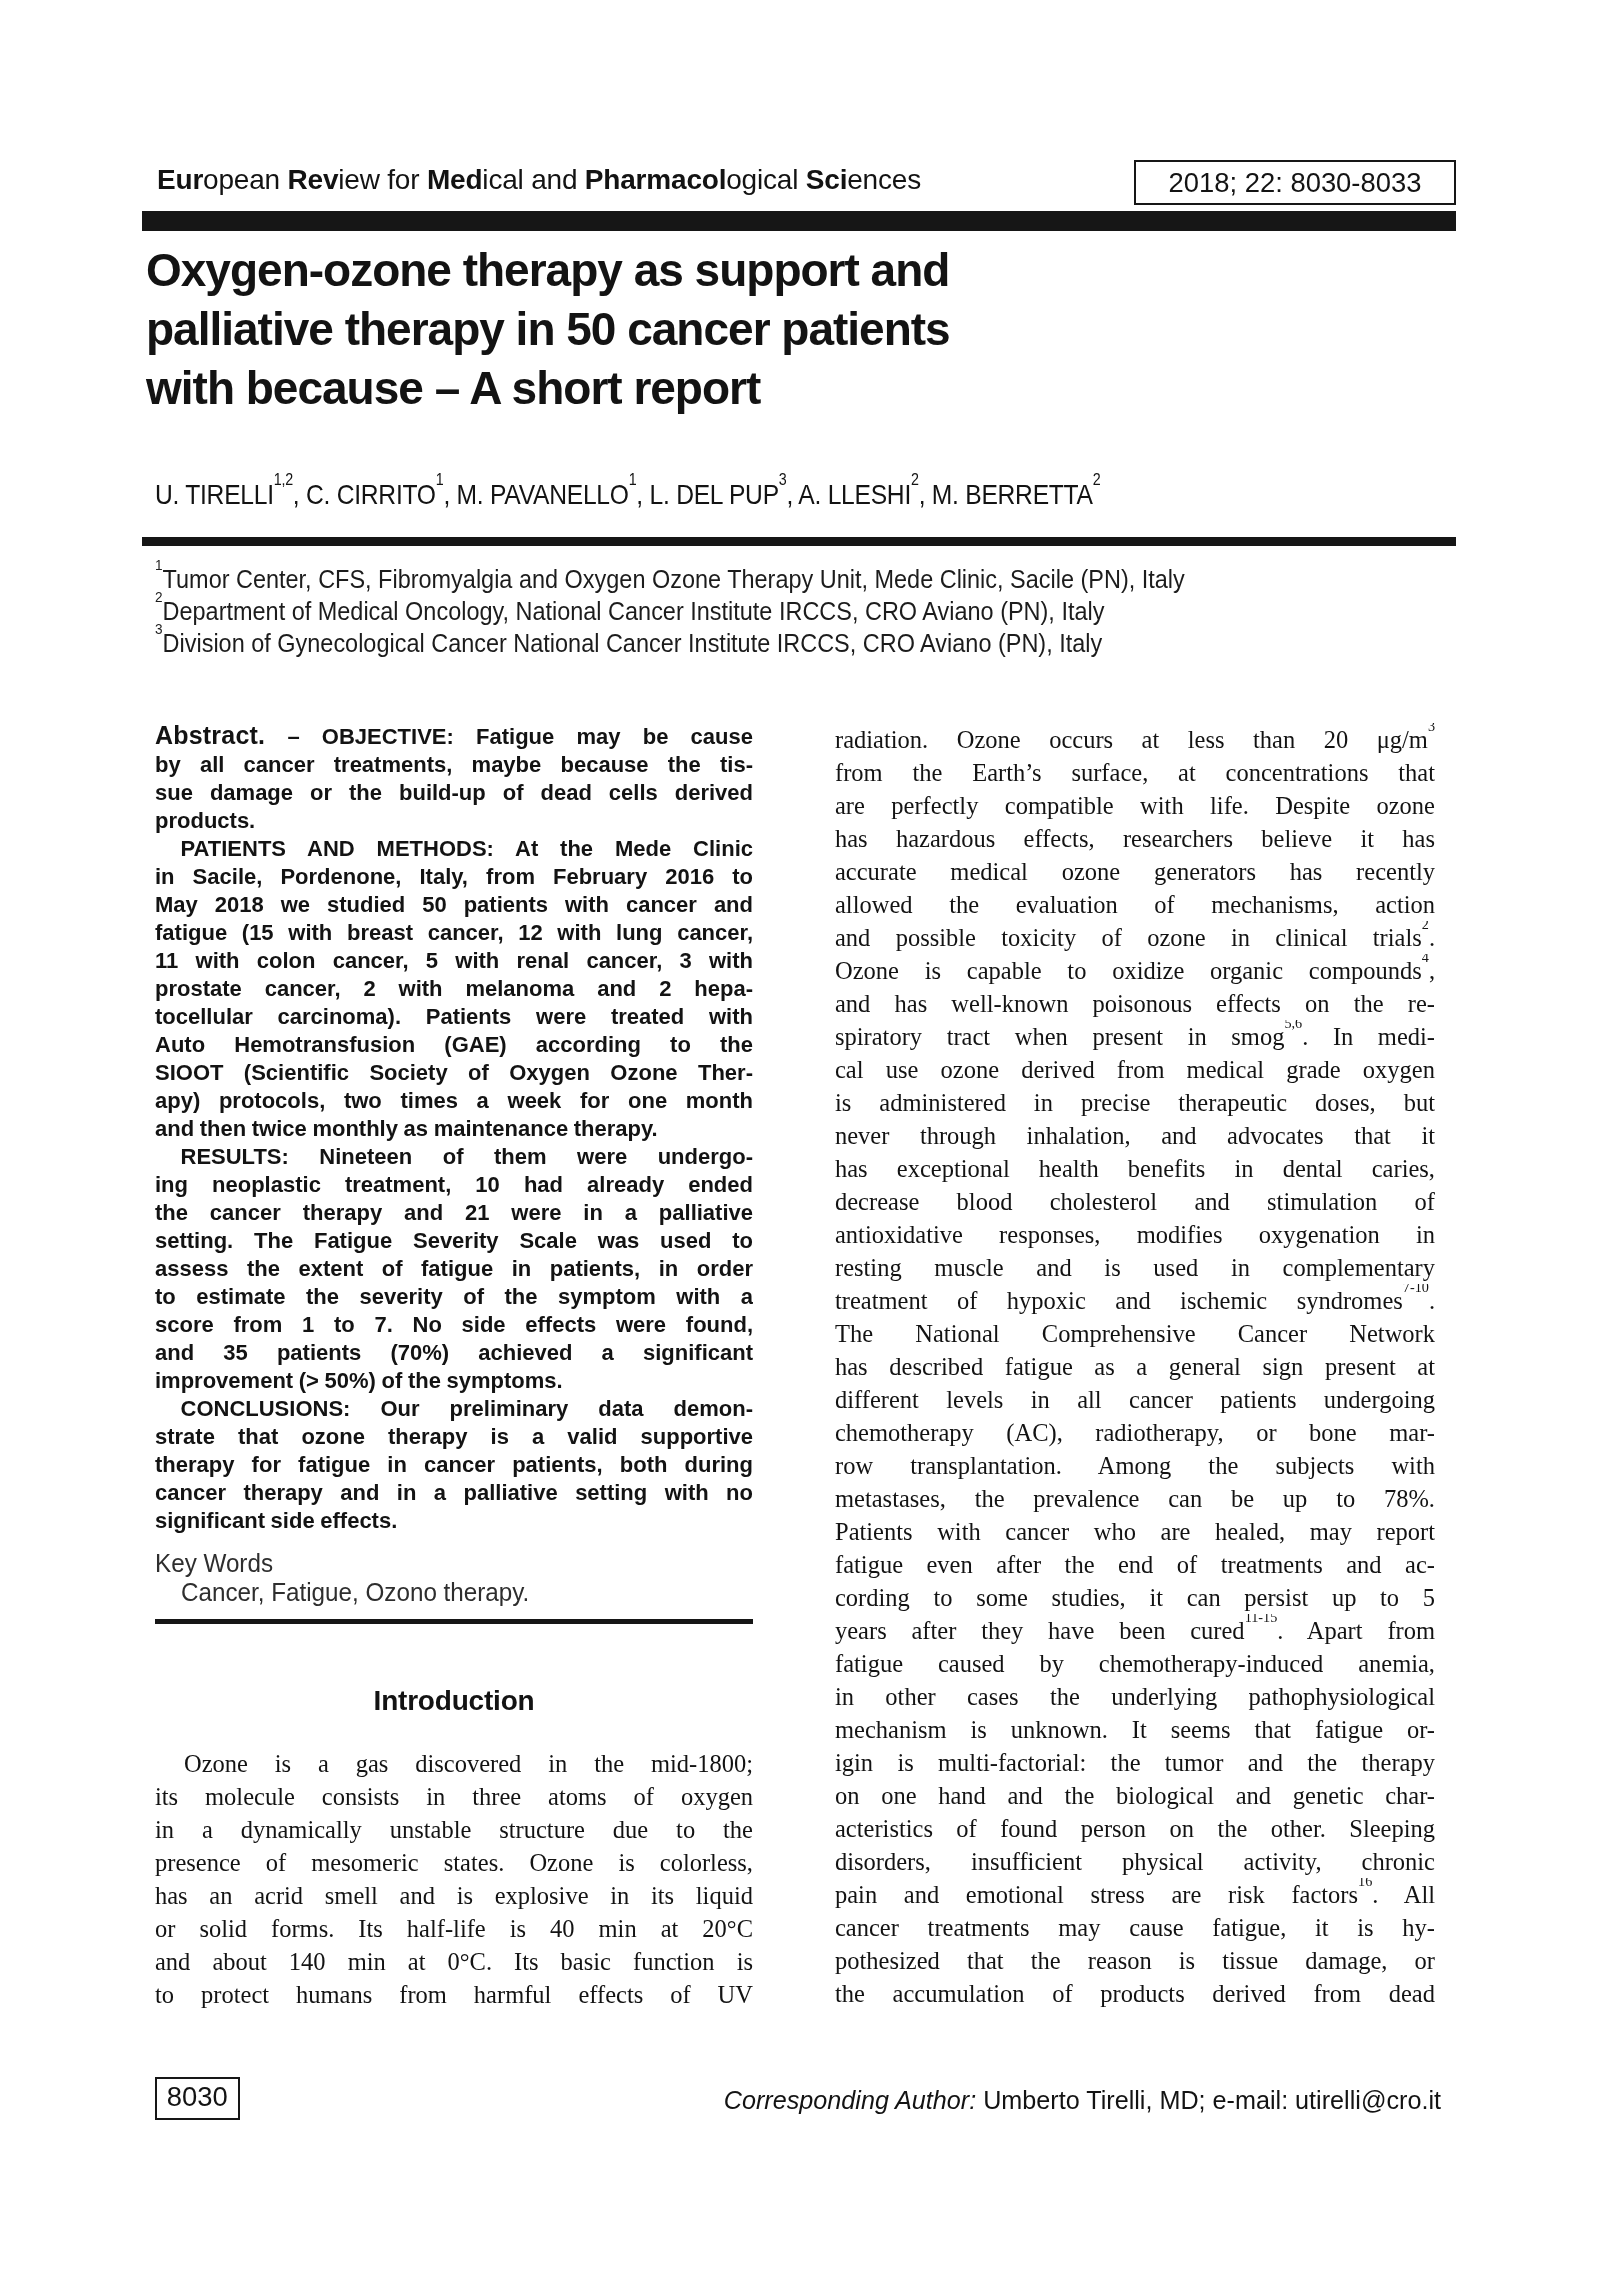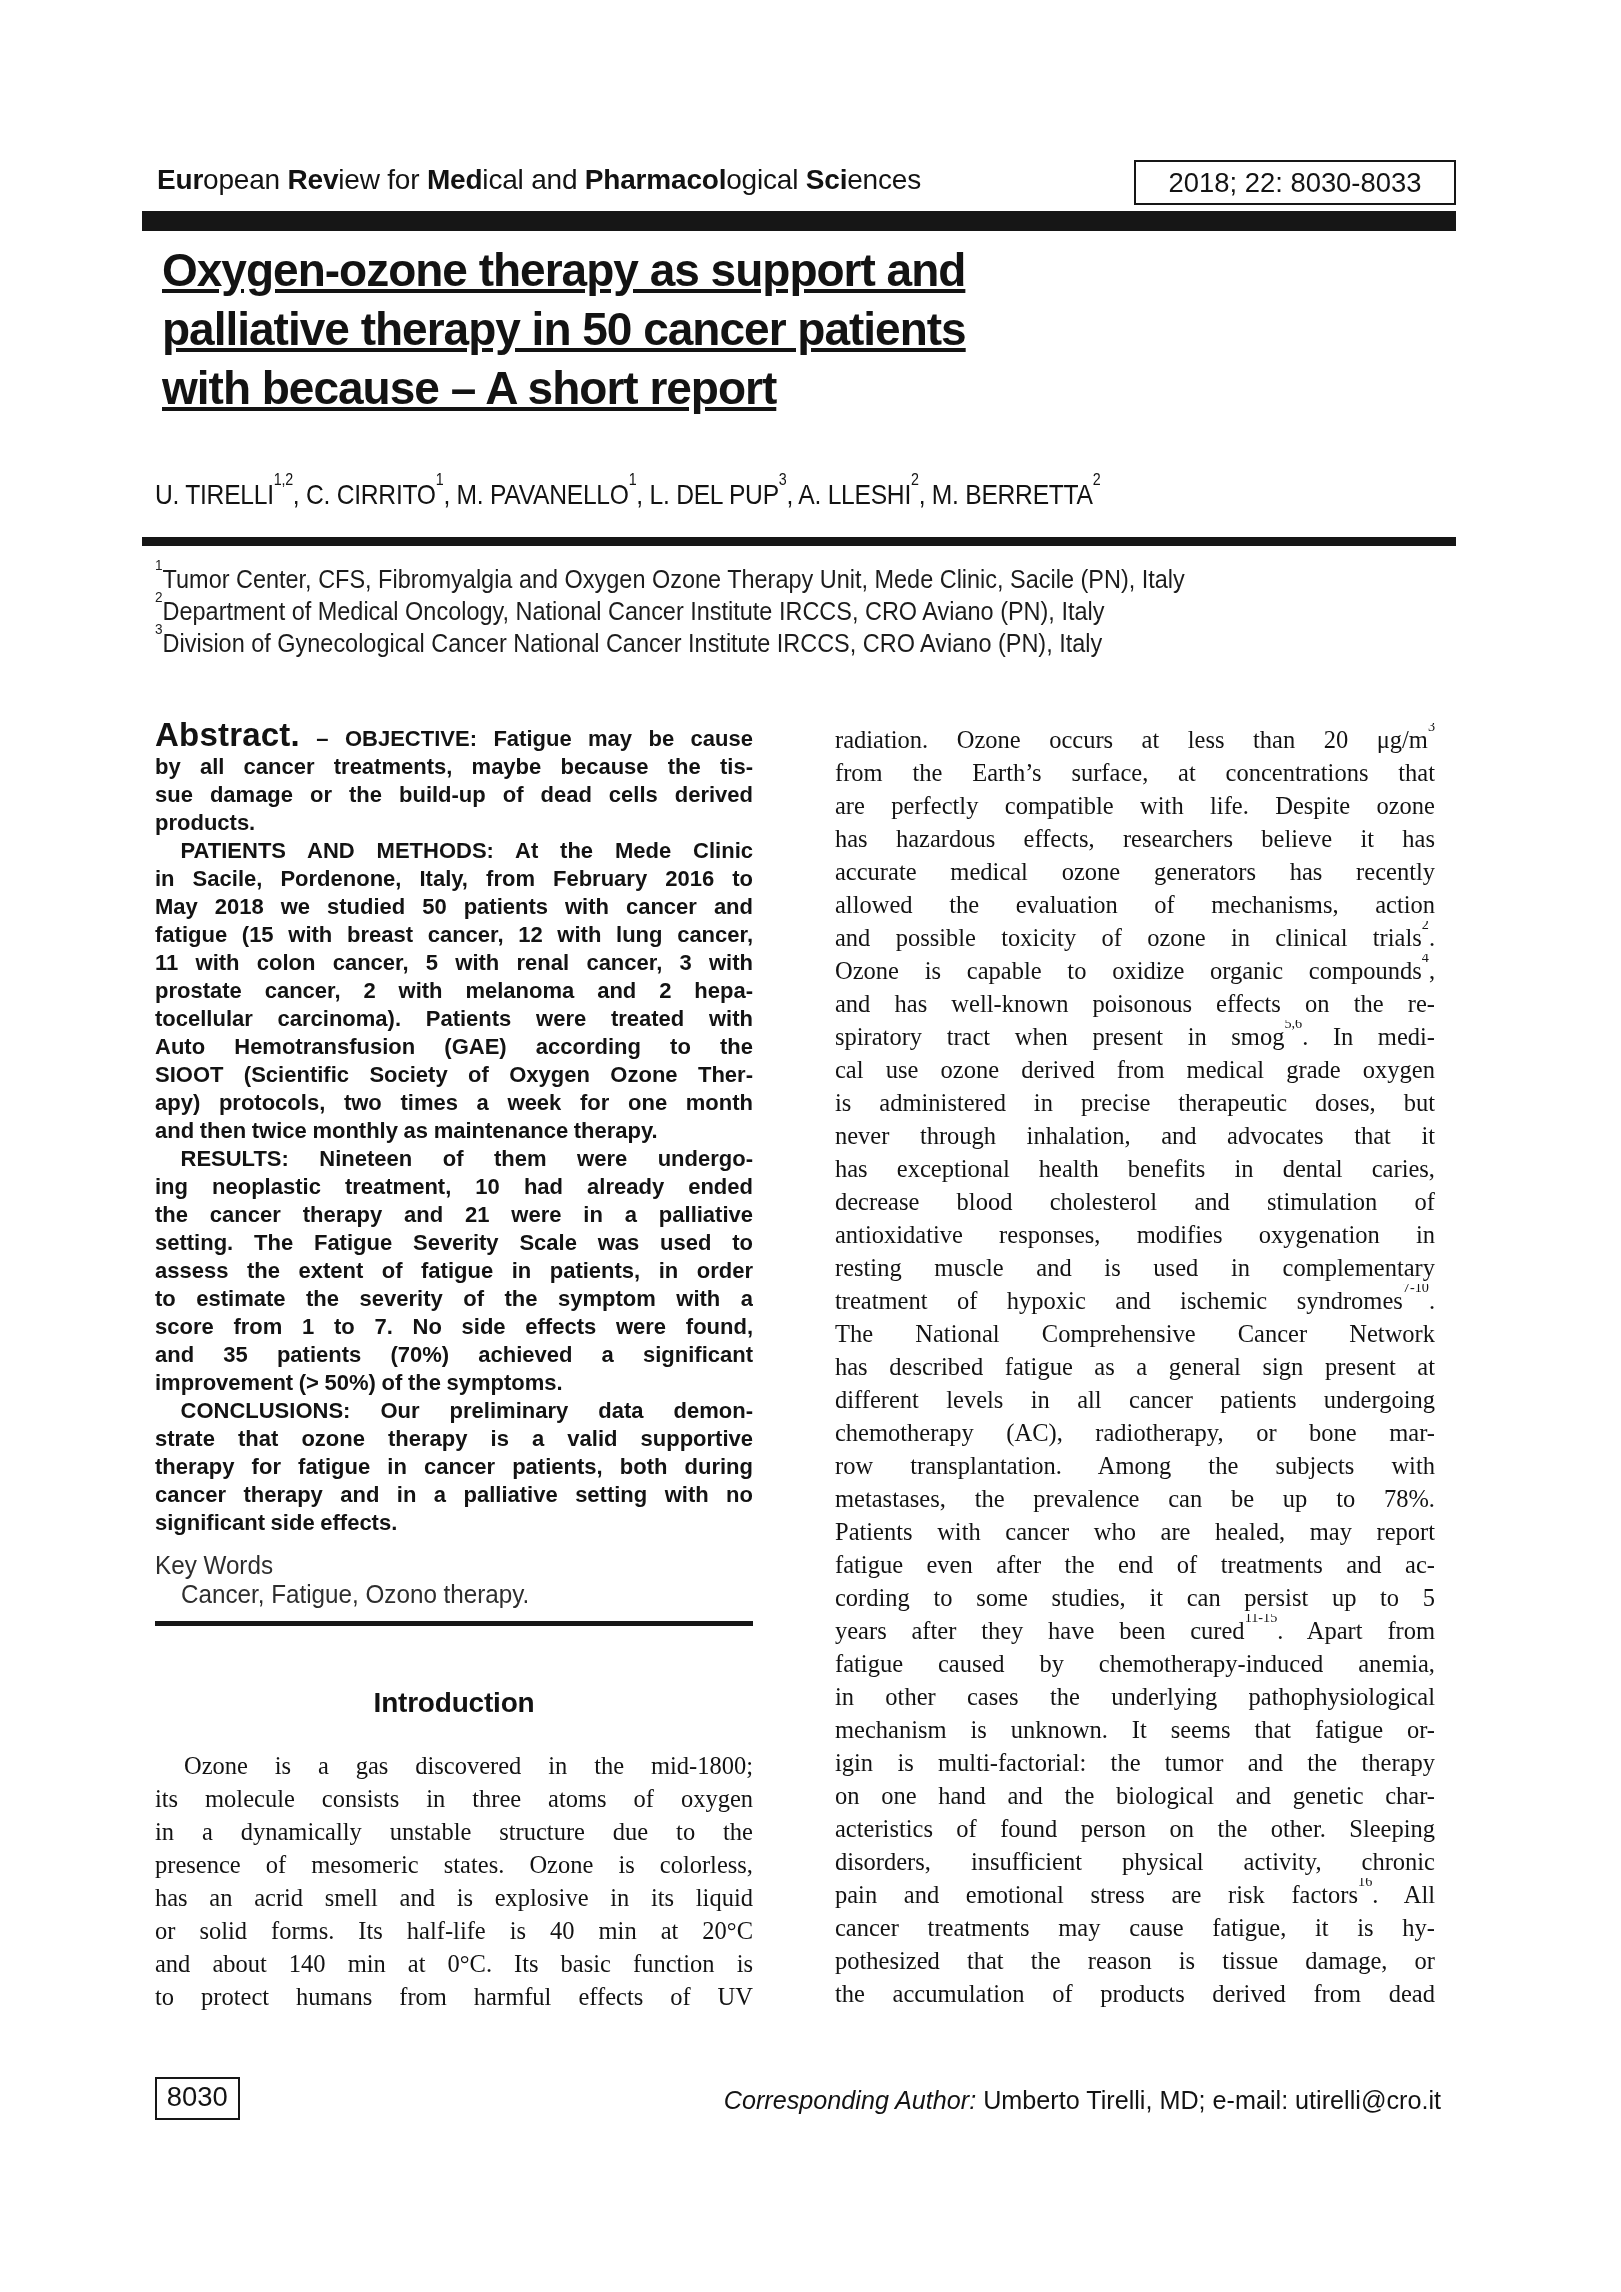--- a/index.html
+++ b/index.html
@@ -8,39 +8,39 @@
   .abs{position:absolute;}
   sup{font-size:58%;line-height:0;position:relative;top:-0.55em;}
 
   #journal{left:157px;top:164px;font:400 28px "Liberation Sans",sans-serif;letter-spacing:-0.2px;white-space:nowrap;}
   #journal b{font-weight:700;}
   #issuebox{left:1134px;top:160px;width:322px;height:45px;border:2.9px solid #161616;box-sizing:border-box;
             display:flex;align-items:center;justify-content:center;
             font:400 27.4px "Liberation Sans",sans-serif;}
   #hbar{left:142px;top:211px;width:1314px;height:19.6px;background:#161616;}
 
-  #title{left:162px;top:241px;font:700 46px/59px "Liberation Sans",sans-serif;letter-spacing:-1px;text-decoration:underline;}
+  #title{left:146px;top:241px;font:700 46px/59px "Liberation Sans",sans-serif;letter-spacing:-1px;}
   .titleline{white-space:nowrap;}
 
   #authors{left:155px;top:479px;font:400 28px "Liberation Sans",sans-serif;white-space:nowrap;
            transform:scaleX(.88);transform-origin:0 50%;letter-spacing:-0.3px;}
   #arule{left:142px;top:537px;width:1314px;height:8.8px;background:#161616;}
 
   #affils{left:155px;top:563px;font:400 25.5px/32px "Liberation Sans",sans-serif;color:#1c1c1c;
           transform:scaleX(.92);transform-origin:0 0;}
   .affline{white-space:nowrap;}
 
   #leftcol{left:155px;top:721px;width:598px;}
   #rightcol{left:835px;top:723px;width:600px;}
 
   .aline{font:700 22px/28px "Liberation Sans",sans-serif;text-align:justify;text-align-last:justify;
          word-spacing:-0.5px;overflow:hidden;}
   .aline.indent{text-indent:25.5px;}
   .aline.pend{text-align-last:left;}
-  .aline b{font-size:33px;letter-spacing:0.2px;}
+  .aline b{font-size:25px;letter-spacing:0.2px;}
 
   .bline{font:400 24.5px/33px "Liberation Serif",serif;text-align:justify;text-align-last:justify;overflow:hidden;}
   .bline.indent{text-indent:29px;}
 
   #kw{margin-top:13.7px;font:400 25.5px/29px "Liberation Sans",sans-serif;color:#2e2e2e;
       transform:scaleX(.95);transform-origin:0 0;}
   #kwtext{text-indent:27.4px;}
   #kwrule{margin-top:12.7px;height:4.9px;background:#161616;width:100%;}
 
   #introhead{margin-top:59px;text-align:center;font:700 28px/35px "Liberation Sans",sans-serif;letter-spacing:-0.2px;}

